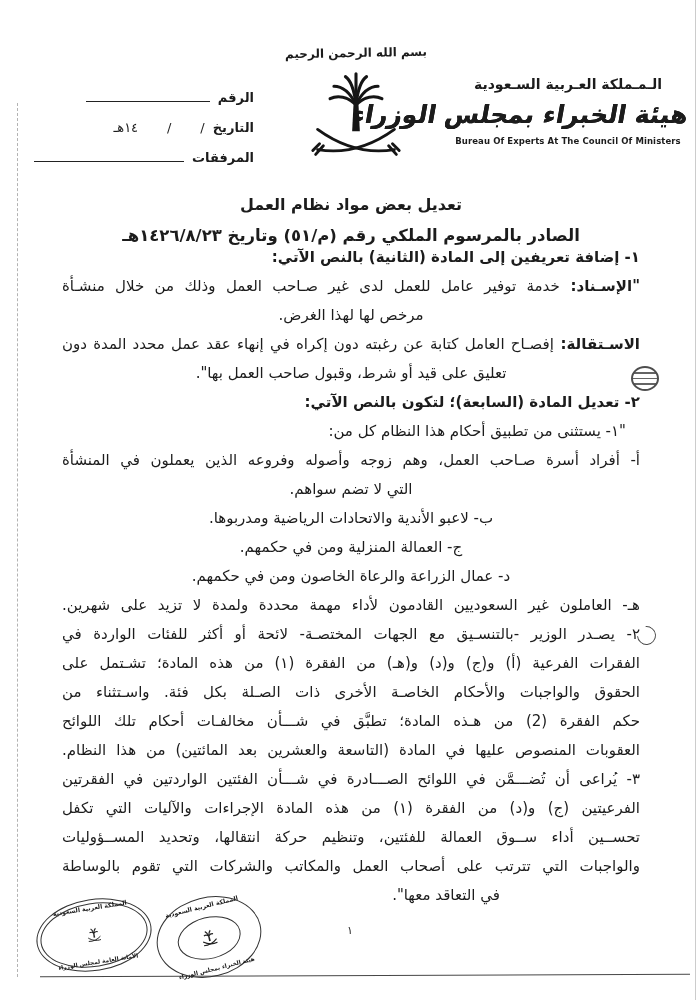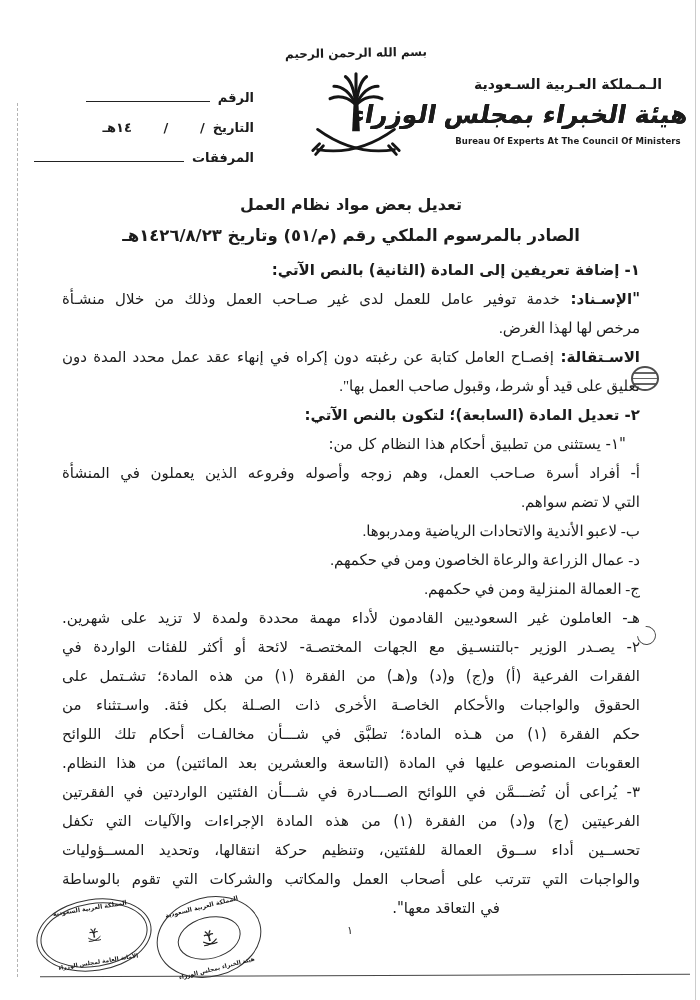--- a/index.html
+++ b/index.html
@@ -25,33 +25,33 @@
 
   .hdr-center{left:280px;top:46px;width:152px;text-align:center;}
   .bismillah{font-size:12px;font-weight:bold;white-space:nowrap;transform:rotate(-1deg);}
   .emblem-main{margin-top:6px;}
 
   .hdr-fields{left:34px;top:86px;width:220px;direction:rtl;font-size:13px;font-weight:bold;}
   .f-row{display:flex;align-items:flex-end;margin-bottom:11px;height:19px;}
   .f-label{white-space:nowrap;padding-left:8px;}
   .f-line{flex:1;border-bottom:1.6px solid #222;margin-bottom:3px;}
   .f-line.short{margin-left:52px;}
-  .f-date{white-space:pre;font-weight:bold;letter-spacing:1px;}
+  .f-date{white-space:pre;font-weight:normal;letter-spacing:1px;}
 
   
   .titles{left:62px;top:182px;width:578px;text-align:center;direction:rtl;margin-top:8px;}
   .t1{font-size:16px;font-weight:bold;line-height:30px;}
   .t2{font-size:16.5px;font-weight:bold;line-height:32px;}
 
   
-  .doc{left:62px;top:256px;width:578px;direction:rtl;text-align:right;}
+  .doc{left:62px;top:243px;width:578px;direction:rtl;text-align:right;}
   .ln{line-height:29px;font-size:15px;white-space:nowrap;}
   .ln.j{white-space:normal;text-align:justify;text-align-last:justify;}
   .ln.h{font-weight:bold;}
-  .ln.c{text-align:right;font-family:Liberation Serif, serif;}
+  .ln.c{text-align:center;}
   .ln.cr{text-align:center;padding-left:190px;}
   .ln.r1{padding-right:14px;}
   .ln .lead{font-weight:bold;}
 
   
   .mark-stamp{left:631px;top:366px;width:24px;height:21px;border:2px solid #2f2f2f;border-radius:50%;
     background:repeating-linear-gradient(180deg,transparent 0 4px,#4a4a4a 4px 5.5px);opacity:.85;}
   .mark-circle{left:637px;top:626px;width:17px;height:17px;border:1.6px solid #4c4c4c;border-radius:50%;
     border-top-color:transparent;transform:rotate(-50deg);}
 
@@ -129,27 +129,27 @@
     <div class="ln h"><span>١- إضافة تعريفين إلى المادة (الثانية) بالنص الآتي:</span></div>
     <div class="ln j"><span class="lead">"الإسـناد: </span><span>خدمة توفير عامل للعمل لدى غير صـاحب العمل وذلك من خلال منشـأة</span></div>
     <div class="ln c"><span>مرخص لها لهذا الغرض.</span></div>
     <div class="ln j"><span class="lead">الاسـتقالة: </span><span>إفصـاح العامل كتابة عن رغبته دون إكراه في إنهاء عقد عمل محدد المدة دون</span></div>
     <div class="ln c"><span>تعليق على قيد أو شرط، وقبول صاحب العمل بها".</span></div>
     <div class="ln h"><span>٢- تعديل المادة (السابعة)؛ لتكون بالنص الآتي:</span></div>
     <div class="ln r1"><span>"١- يستثنى من تطبيق أحكام هذا النظام كل من:</span></div>
     <div class="ln j"><span>أ- أفراد أسرة صـاحب العمل، وهم زوجه وأصوله وفروعه الذين يعملون في المنشأة</span></div>
     <div class="ln c"><span>التي لا تضم سواهم.</span></div>
     <div class="ln c"><span>ب- لاعبو الأندية والاتحادات الرياضية ومدربوها.</span></div>
+    <div class="ln c"><span>ج- العمالة المنزلية ومن في حكمهم.</span></div>
     <div class="ln c"><span>د- عمال الزراعة والرعاة الخاصون ومن في حكمهم.</span></div>
-    <div class="ln c"><span>ج- العمالة المنزلية ومن في حكمهم.</span></div>
     <div class="ln j"><span>هـ- العاملون غير السعوديين القادمون لأداء مهمة محددة ولمدة لا تزيد على شهرين.</span></div>
     <div class="ln j"><span>٢- يصـدر الوزير -بالتنسـيق مع الجهات المختصـة- لائحة أو أكثر للفئات الواردة في</span></div>
     <div class="ln j"><span>الفقرات الفرعية (أ) و(ج) و(د) و(هـ) من الفقرة (١) من هذه المادة؛ تشـتمل على</span></div>
     <div class="ln j"><span>الحقوق والواجبات والأحكام الخاصـة الأخرى ذات الصـلة بكل فئة. واسـتثناء من</span></div>
-    <div class="ln j"><span>حكم الفقرة (١) من هـذه المادة؛ تطبَّق في شـــأن مخالفـات أحكام تلك اللوائح</span></div>
+    <div class="ln j"><span>حكم الفقرة (2) من هـذه المادة؛ تطبَّق في شـــأن مخالفـات أحكام تلك اللوائح</span></div>
     <div class="ln j"><span>العقوبات المنصوص عليها في المادة (التاسعة والعشرين بعد المائتين) من هذا النظام.</span></div>
     <div class="ln j"><span>٣- يُراعى أن تُضـــمَّن في اللوائح الصـــادرة في شـــأن الفئتين الواردتين في الفقرتين</span></div>
     <div class="ln j"><span>الفرعيتين (ج) و(د) من الفقرة (١) من هذه المادة الإجراءات والآليات التي تكفل</span></div>
     <div class="ln j"><span>تحســين أداء ســوق العمالة للفئتين، وتنظيم حركة انتقالها، وتحديد المســؤوليات</span></div>
     <div class="ln j"><span>والواجبات التي تترتب على أصحاب العمل والمكاتب والشركات التي تقوم بالوساطة</span></div>
     <div class="ln cr"><span>في التعاقد معها".</span></div>
   </div>
 
 <div class="abs mark-stamp"></div>
 <div class="abs mark-circle"></div>

